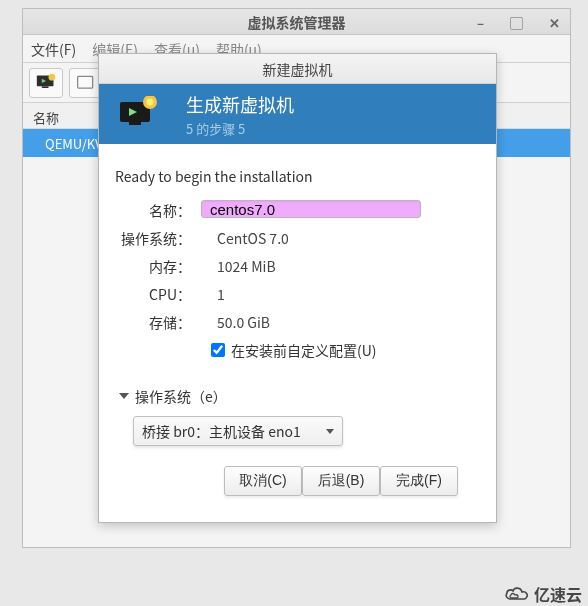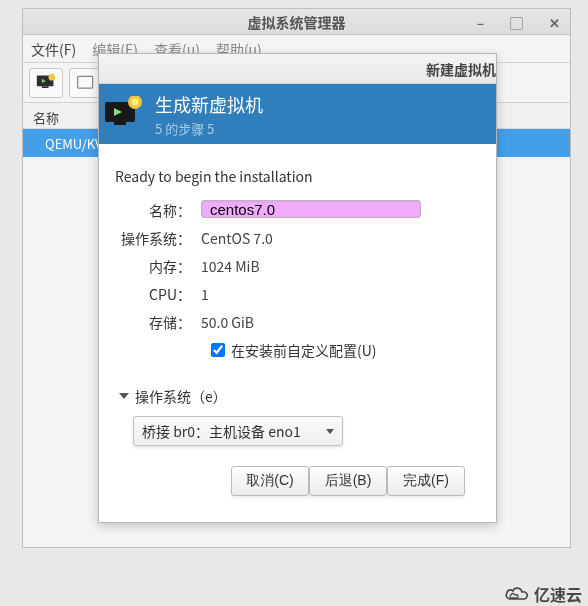--- a/index.html
+++ b/index.html
@@ -107,70 +107,71 @@
     background: #fff;
     border: 1px solid #b6b6b6;
     box-shadow: 0 3px 10px rgba(0,0,0,0.2);
   }
   .dialog-titlebar {
     height: 30px;
     background: linear-gradient(#f4f4f4,#e8e8e8);
     border-bottom: 1px solid #d2d2d2;
     display: flex;
     align-items: center;
-    justify-content: flex-end;
-    font-weight: 700;
+    justify-content: center;
+    font-weight: 400;
     color: #444;
   }
   .dialog-header {
     background: #307ebb;
     color: #fff;
     height: 60px;
     display: flex;
     align-items: center;
-    padding: 0 4px;
-    gap: 12px;
+    padding: 0 19px;
+    gap: 28px;
   }
   .dialog-header .logo {
     width: 40px;
     height: 36px;
     position: relative;
   }
   .dialog-header .logo svg { width: 40px; height: 36px; }
   .dialog-header .head-text .line1 {
     font-size: 18px;
     color: #fff;
   }
   .dialog-header .head-text .line2 {
     font-size: 13px;
     color: #a7cbe4;
     margin-top: 2px;
   }
 
   .dialog-body {
-    padding: 14px 17px 10px 16px;
+    padding: 14px 24px 10px 16px;
     background: #fff;
   }
   .intro {
     margin: 8px 0 14px 0;
     color: #333;
   }
   .row {
     display: flex;
     align-items: flex-start;
     margin-bottom: 8px;
   }
   .row .lbl {
     width: 86px;
     text-align: right;
     padding-right: 10px;
     color: #333;
   }
   .row .val {
     color: #444;
+    margin-left: 16px;
   }
   .name-input {
     width: 220px;
     height: 18px;
     padding: 4px 8px;
     border: 1px solid #b8b8b8;
     border-radius: 3px;
     font-size: 15px;
     background: #f0abfc;
     box-shadow: inset 0 1px 2px rgba(0,0,0,0.05);

